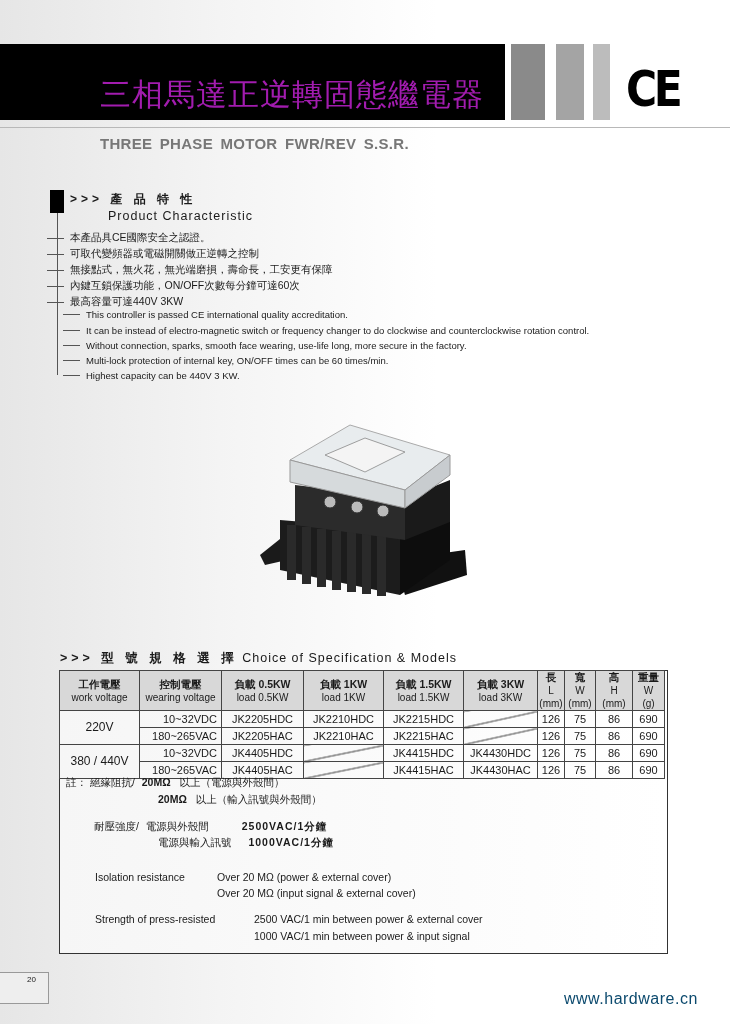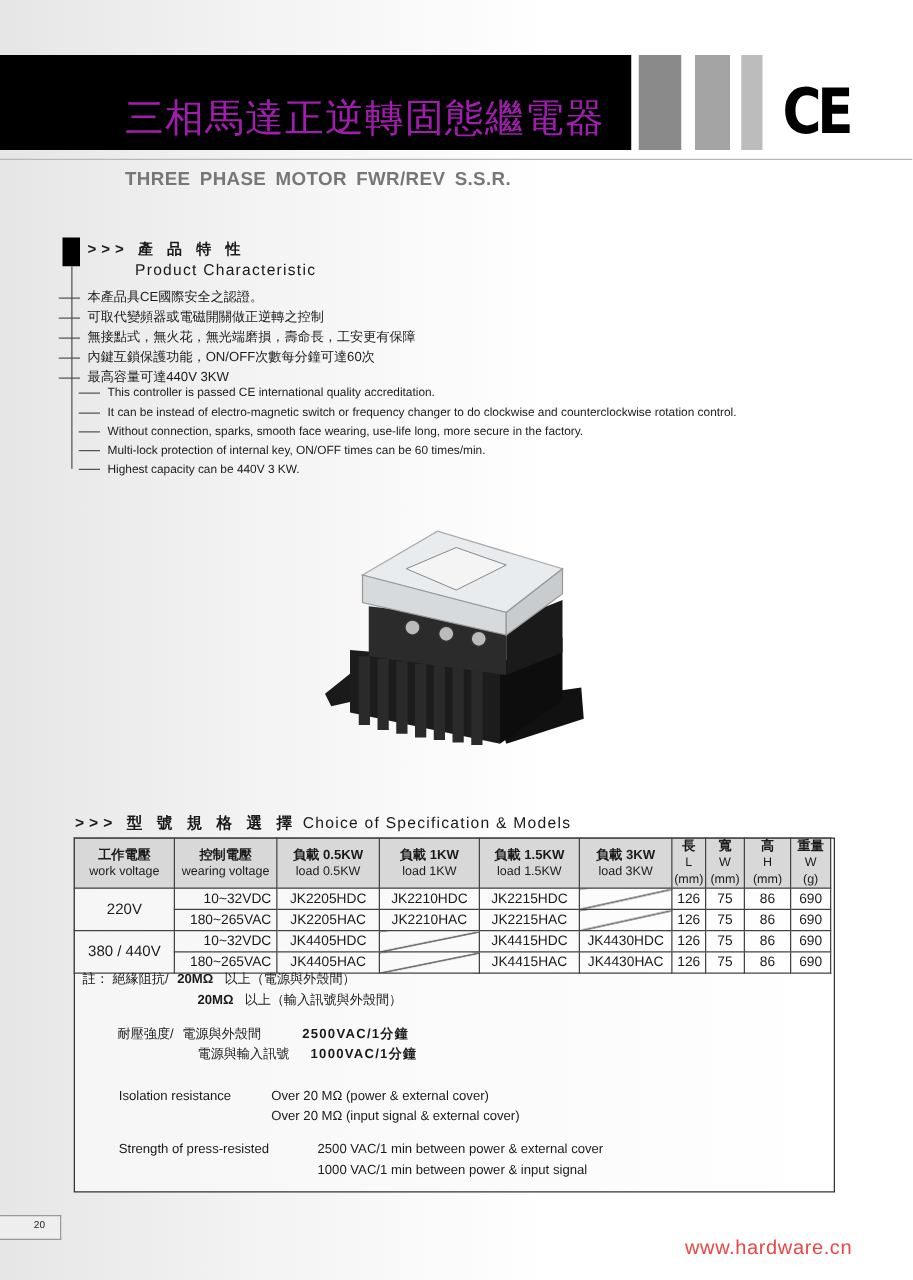--- a/index.html
+++ b/index.html
@@ -33,22 +33,22 @@
   .spec-box{left:59px;top:670px;width:607px;height:282px;border:1px solid #333;background:linear-gradient(90deg,#f6f6f6,#ffffff);}
   table.spec{position:absolute;left:59px;top:670px;border-collapse:collapse;font-size:11px;}
   table.spec td{border:1px solid #444;text-align:center;padding:0;height:16px;line-height:15px;}
   table.spec tr.hdr td{background:#d8d8d8;height:38px;line-height:13px;font-size:10px;vertical-align:middle;}
   table.spec .cn{font-weight:bold;font-size:10.5px;}
   .diag{background:linear-gradient(to bottom right,transparent 47%,#666 49%,#666 51%,transparent 53%);}
   .notes{left:66px;font-size:10.5px;white-space:nowrap;}
   .notes b{font-weight:bold;}
   .note-en{font-size:10.5px;white-space:nowrap;}
   
-  .page-box{left:0;top:972px;width:49px;height:20px;border:1px solid #999;border-left:none;font-size:8px;text-align:right;line-height:14px;box-sizing:border-box;padding-right:12px;background:#eee;}
-  .site{left:548px;top:990px;font-size:16px;color:#ef4444;letter-spacing:0.5px;}
+  .page-box{left:0;top:972px;width:49px;height:32px;border:1px solid #999;border-left:none;font-size:8px;text-align:right;line-height:14px;box-sizing:border-box;padding-right:12px;background:#eee;}
+  .site{left:564px;top:990px;font-size:16px;color:#0c4a6e;letter-spacing:0.5px;}
 </style>
 </head>
 <body>
 
 <div class="abs title-bar"></div>
 <div class="abs title-cn">三相馬達正逆轉固態繼電器</div>
 <div class="abs gbar gbar1"></div>
 <div class="abs gbar gbar2"></div>
 <div class="abs gbar gbar3"></div>
 <div class="abs ce">CE</div>

